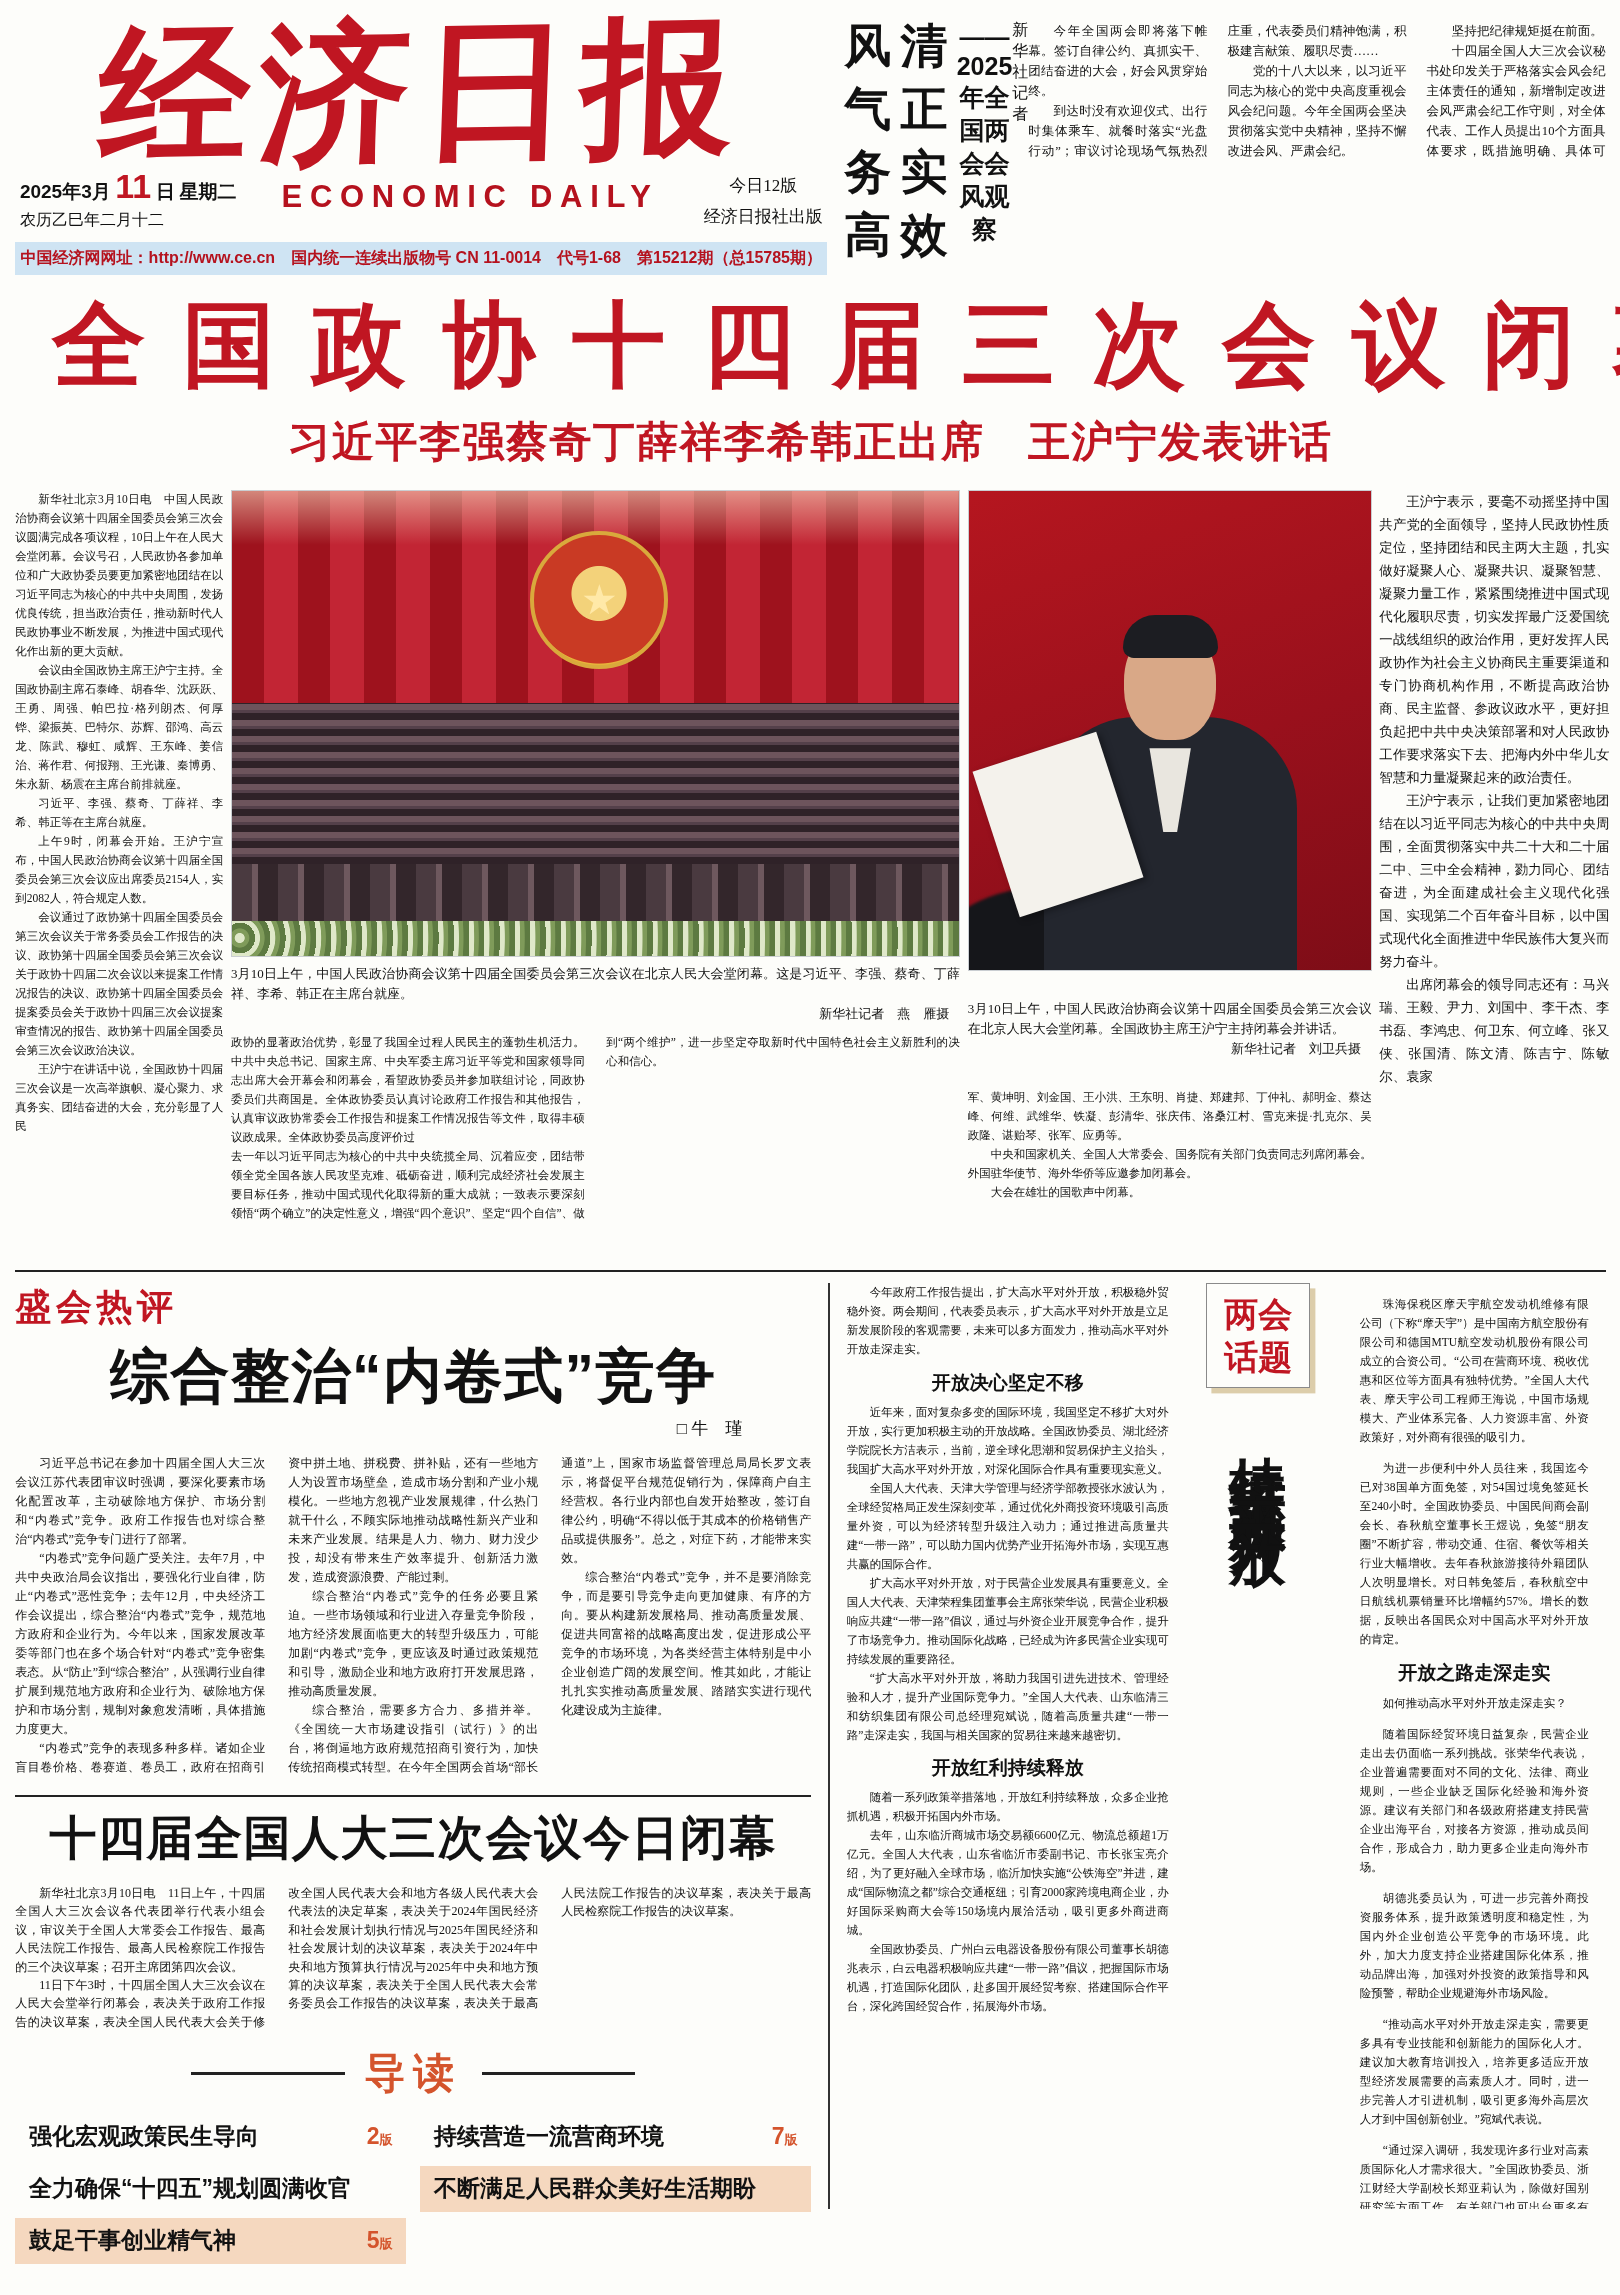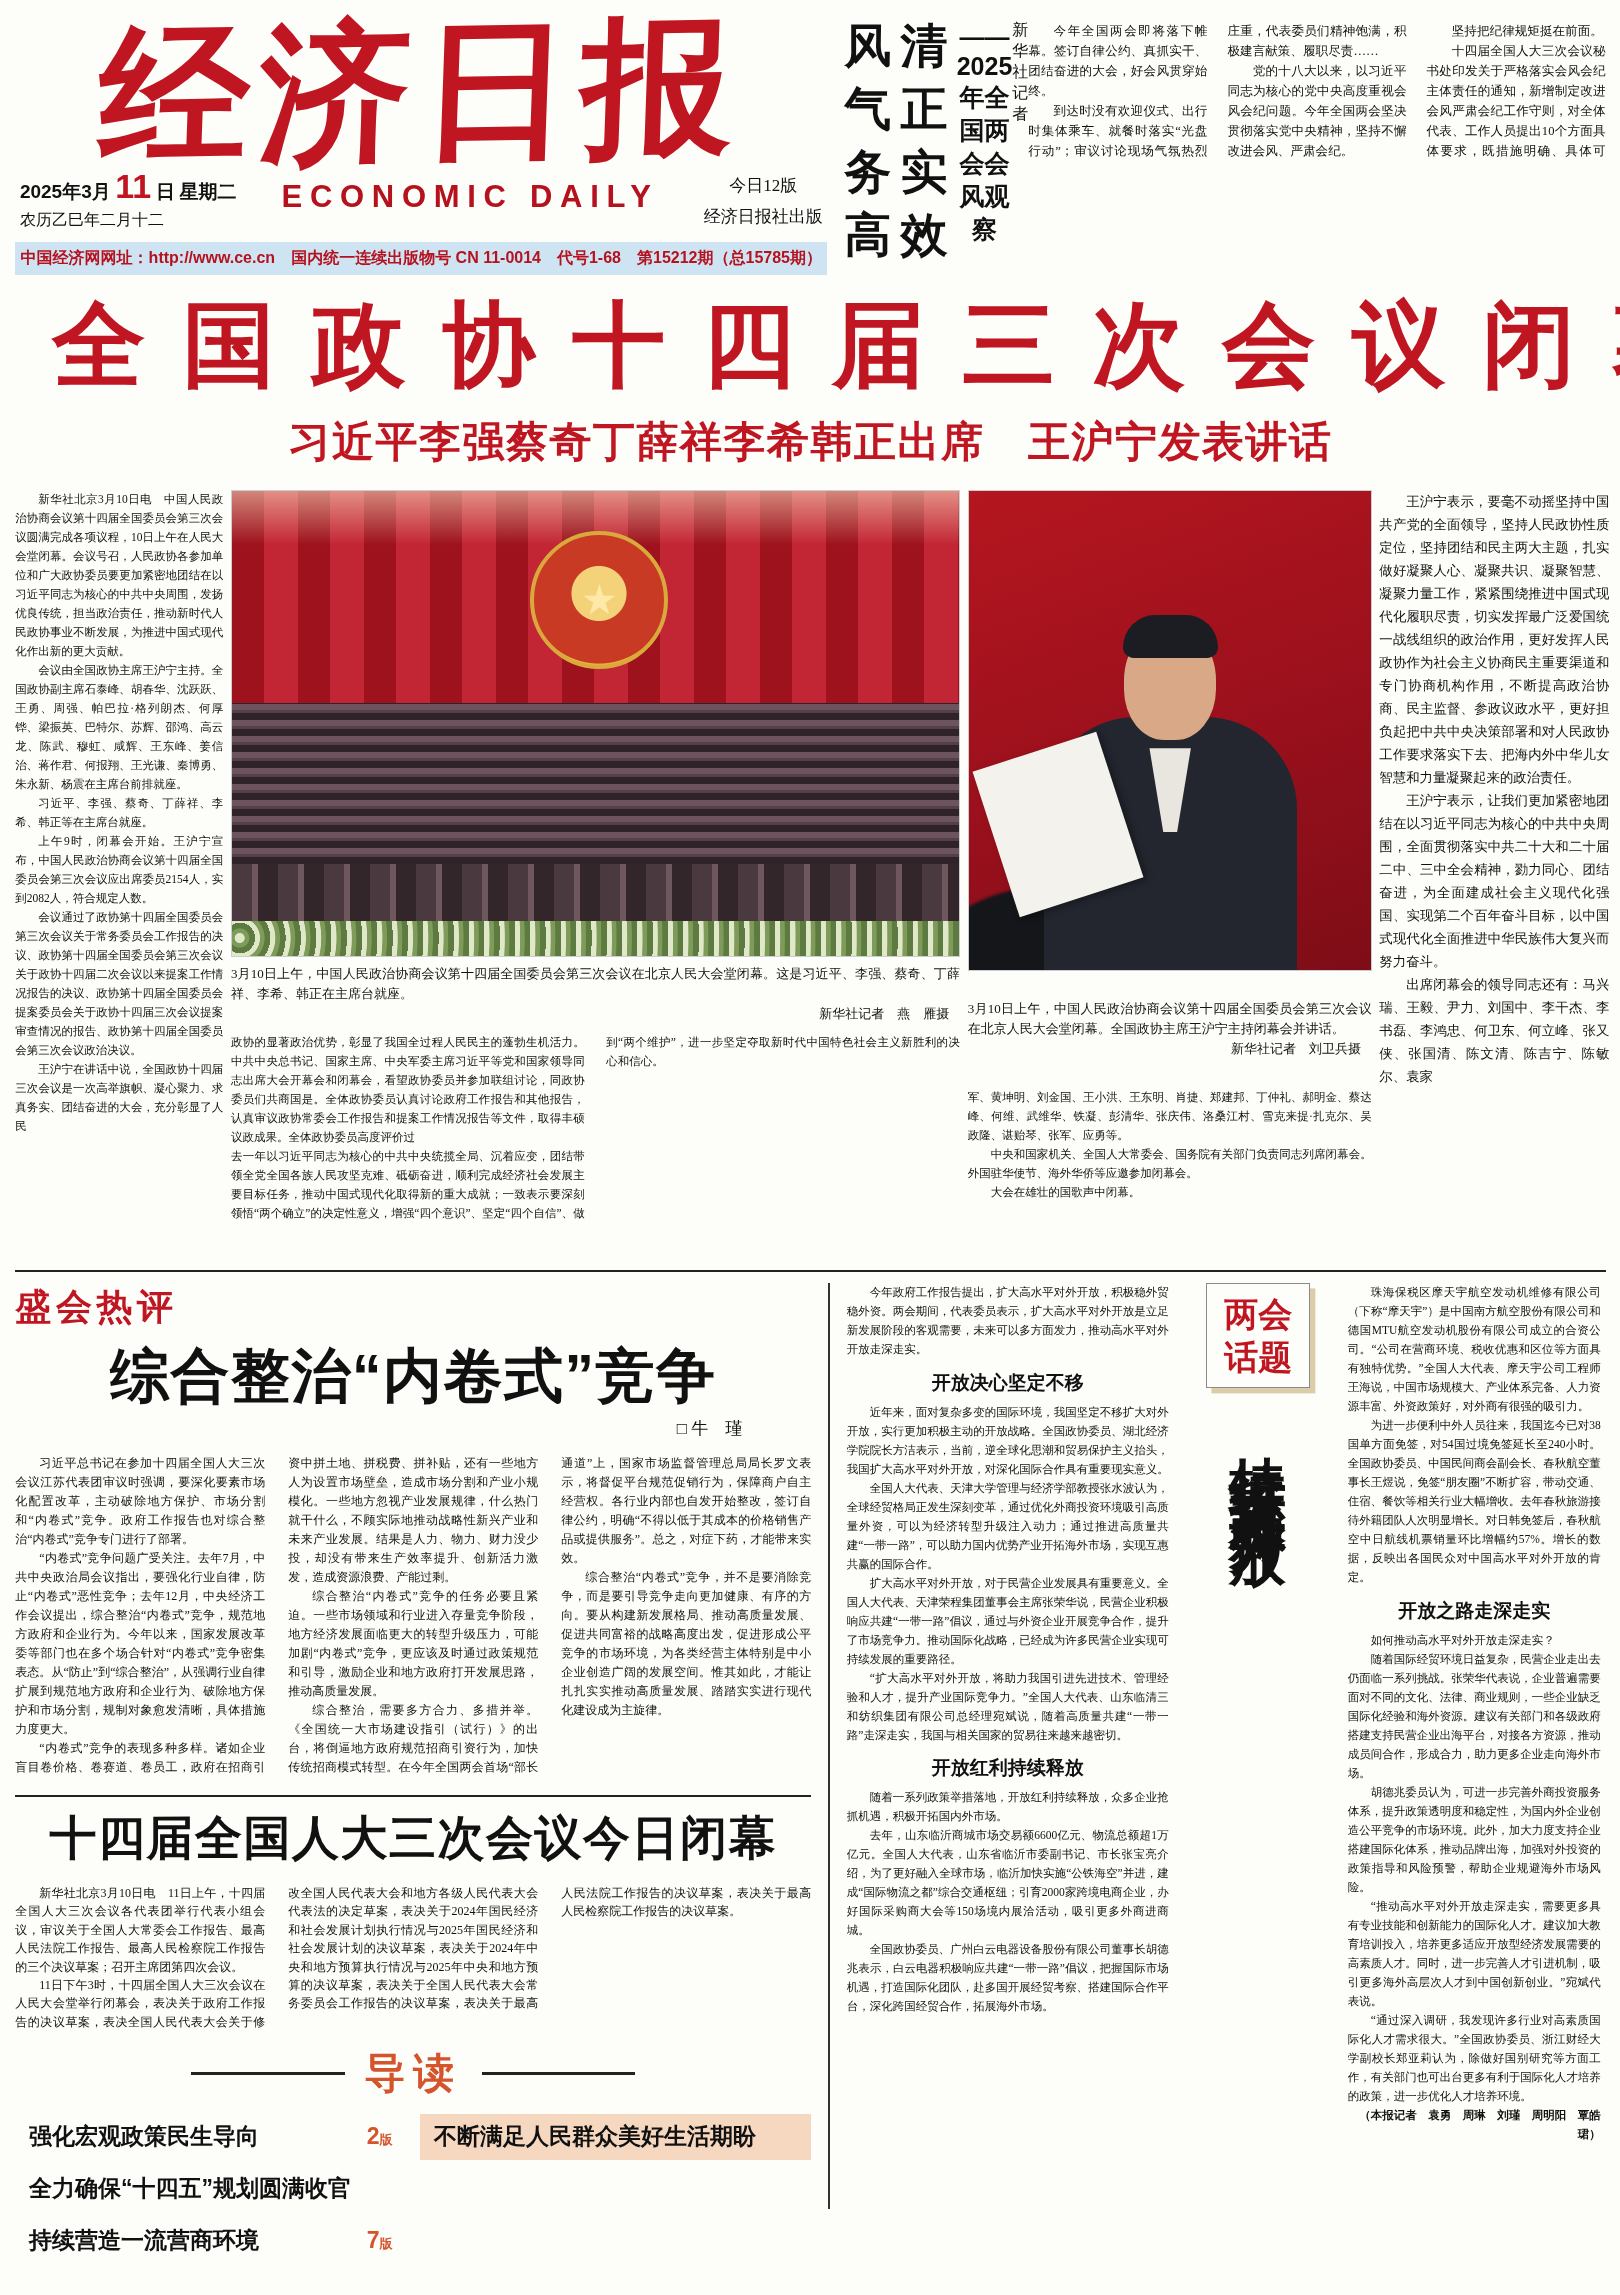--- a/index.html
+++ b/index.html
@@ -84,21 +84,21 @@
   .daodu-page{color:#d4542c;font-weight:bold;font-size:23px;white-space:nowrap;}
   .daodu-page .unit{font-size:13px;}
   
   .b-mid{width:322px;flex:none;font-size:11.5px;line-height:19px;text-align:justify;overflow:hidden;}
   .b-mid p{margin:0;text-indent:2em;}
   .sub-head{font-family:"Liberation Sans","DejaVu Sans",sans-serif;font-weight:900;font-size:19px;text-align:center;margin:13.8px 0 10.7px;text-indent:0;}
   .topic-col{width:145px;flex:none;display:flex;flex-direction:column;align-items:center;}
   .topic-label{border:0.8px solid #8a8a8a;box-shadow:5.4px 5.4px 0 #dccdaa;color:#c01622;font-family:"Liberation Sans","DejaVu Sans",sans-serif;font-weight:900;font-size:34px;line-height:1.25;padding:9.2px 10.7px;text-align:center;width:81px;}
   .vertical-title{writing-mode:vertical-rl;font-family:"Liberation Sans","DejaVu Sans",sans-serif;font-weight:900;font-size:57px;letter-spacing:7.7px;margin-top:21.4px;line-height:1.2;}
   .b-right{width:253px;flex:none;font-size:11.5px;line-height:19px;text-align:justify;overflow:hidden;}
-  .b-right p{margin:0;text-indent:2em;}
+  .b-right p{margin:12px;text-indent:2em;}
   .reporter-credit{margin-top:10.7px;font-weight:bold;text-indent:0 !important;text-align:right;}
 </style>
 </head>
 <body>
 
 <div class="page">
 
   <header class="masthead">
     <div class="mast-left">
       <div class="logo">经济日报</div>
@@ -227,20 +227,24 @@
         </div>
         <div class="daodu-grid">
           <div class="daodu-item">
             <span>强化宏观政策民生导向</span>
             <span class="daodu-page"><span>2</span><span class="unit">版</span></span>
           </div>
           <div class="daodu-item">
             <span>全力确保“十四五”规划圆满收官</span>
 
           </div>
+          <div class="daodu-item peach">
+            <span>鼓足干事创业精气神</span>
+            <span class="daodu-page"><span>5</span><span class="unit">版</span></span>
+          </div>
           <div class="daodu-item">
             <span>持续营造一流营商环境</span>
             <span class="daodu-page"><span>7</span><span class="unit">版</span></span>
           </div>
           <div class="daodu-item peach">
             <span>不断满足人民群众美好生活期盼</span>
 
           </div>
         </div>
       </div>

